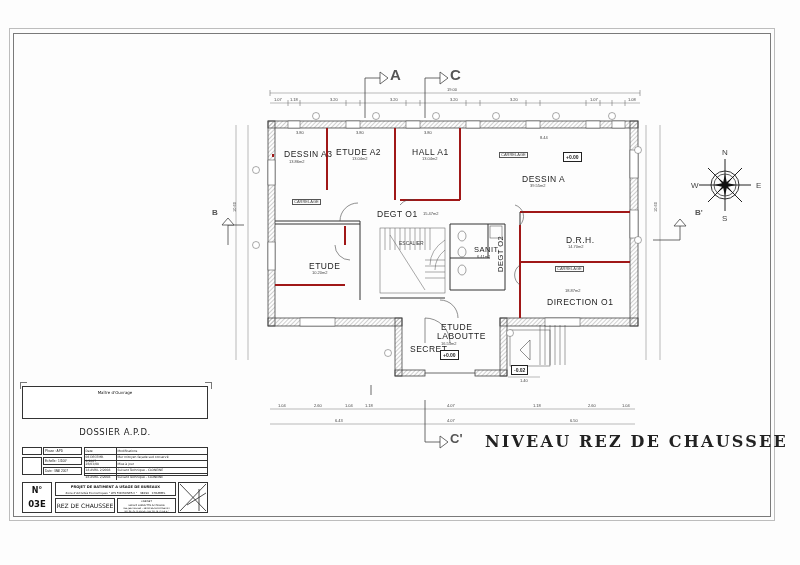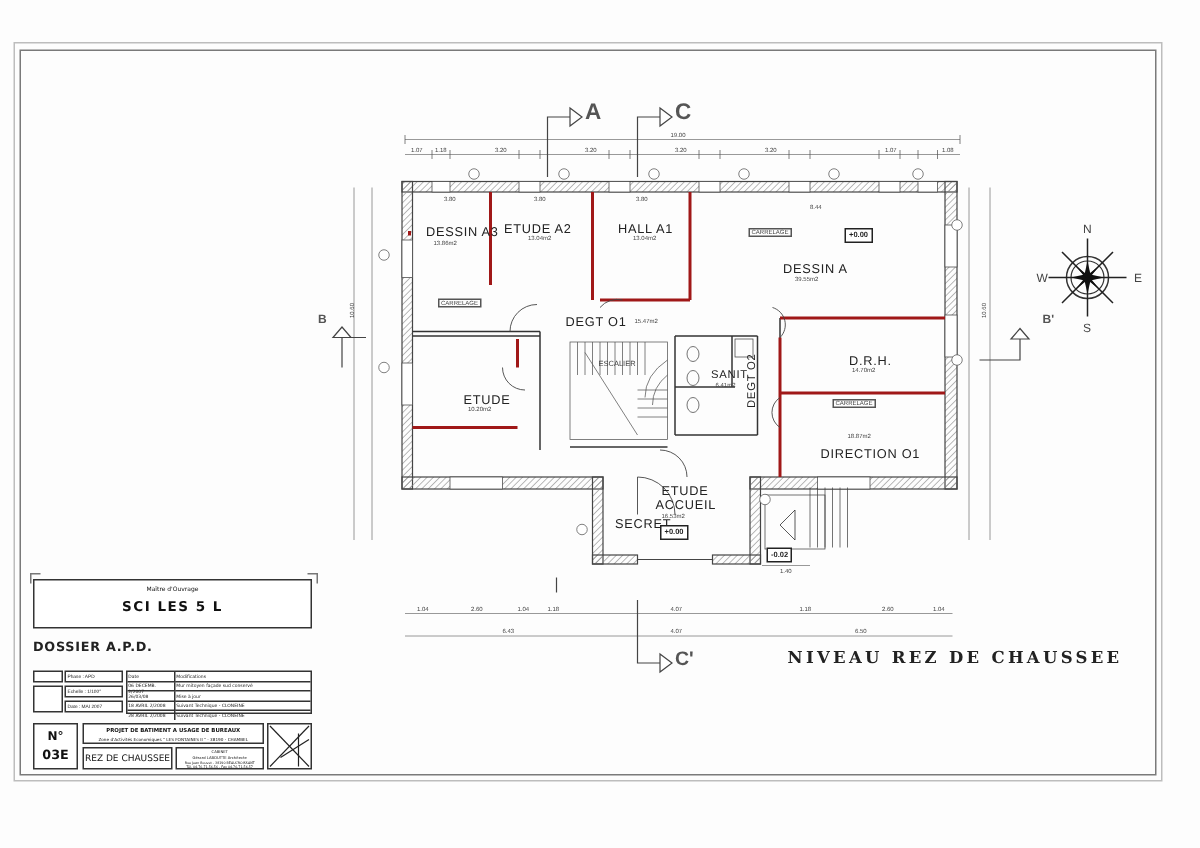--- a/index.html
+++ b/index.html
@@ -6,21 +6,21 @@
   body{width:800px;height:565px;position:relative;overflow:hidden;font-family:"Liberation Sans",sans-serif;color:#222;}
   .sheet-outer{position:absolute;left:9px;top:28px;width:766px;height:493px;border:1px solid #bdbdbd;box-sizing:border-box;}
   .sheet-inner{position:absolute;left:13px;top:33px;width:758px;height:484px;border:1.5px solid #7a7a7a;box-sizing:border-box;}
   svg.plan{position:absolute;left:0;top:0;}
   .lbl{position:absolute;white-space:nowrap;font-family:"Liberation Sans",sans-serif;color:#222;line-height:1;}
   .room{font-size:8.5px;letter-spacing:0.5px;}
   .area{font-size:4px;color:#444;}
   .sec{font-size:15px;font-weight:bold;color:#555;}
   .tiny{font-size:4px;color:#444;}
   .lvl{position:absolute;font-size:5px;border:0.8px solid #222;padding:1px 2px;background:#fff;font-weight:bold;}
-  .title-main{position:absolute;left:485px;top:432px;font-family:"DejaVu Serif",serif;font-size:11px;letter-spacing:2.2px;font-weight:bold;color:#222;margin-left:40px;}
+  .title-main{position:absolute;left:485px;top:432px;font-family:"DejaVu Serif",serif;font-size:16px;letter-spacing:2.2px;font-weight:bold;color:#222;}
   .cart{position:absolute;border:1px solid #333;box-sizing:border-box;background:#fff;}
   .cart .t{position:absolute;white-space:nowrap;font-family:"DejaVu Sans",sans-serif;color:#111;}
   .compass-l{position:absolute;font-size:8px;color:#444;}
   .tb-cell{position:absolute;border:1px solid #333;box-sizing:border-box;font-size:3.2px;padding:1px;overflow:hidden;background:#fff;}
 </style>
 </head>
 <body>
 
 <div class="sheet-outer"></div>
 <div class="sheet-inner"></div>
@@ -240,21 +240,21 @@
 <div class="lbl room" style="left:309px;top:262px;">ETUDE</div>
 <div class="lbl area" style="left:312px;top:271px;">10.20m2</div>
 <div class="lbl room" style="left:474px;top:246px;font-size:7.5px;">SANIT.</div>
 <div class="lbl area" style="left:477px;top:255px;">6.41m2</div>
 <div class="lbl room" style="left:497px;top:272px;transform:rotate(-90deg);transform-origin:left top;font-size:7.5px;">DEGT  O2</div>
 <div class="lbl room" style="left:566px;top:236px;">D.R.H.</div>
 <div class="lbl area" style="left:568px;top:245px;">14.70m2</div>
 <div class="lbl room" style="left:547px;top:298px;">DIRECTION  O1</div>
 <div class="lbl area" style="left:565px;top:289px;">18.87m2</div>
 <div class="lbl room" style="left:441px;top:323px;">ETUDE</div>
-<div class="lbl room" style="left:437px;top:332px;">ACCUEIL</div>
+<div class="lbl room" style="left:437px;top:332px;">LABOUTTE</div>
 <div class="lbl area" style="left:441px;top:342px;">16.53m2</div>
 <div class="lbl room" style="left:410px;top:345px;">SECRET.</div>
 
 <div class="lbl tiny" style="left:399px;top:241px;font-size:5px;">ESCALIER</div>
 <div class="lbl tiny" style="left:292px;top:199px;border:0.5px solid #555;padding:0 1px;">CARRELAGE</div>
 <div class="lbl tiny" style="left:499px;top:152px;border:0.5px solid #555;padding:0 1px;">CARRELAGE</div>
 <div class="lbl tiny" style="left:555px;top:266px;border:0.5px solid #555;padding:0 1px;">CARRELAGE</div>
 
 <div class="lvl" style="left:563px;top:152px;">+0.00</div>
 <div class="lvl" style="left:440px;top:350px;">+0.00</div>
@@ -290,23 +290,22 @@
 
 <div class="compass-l" style="left:722px;top:148px;">N</div>
 <div class="compass-l" style="left:722px;top:214px;">S</div>
 <div class="compass-l" style="left:756px;top:181px;">E</div>
 <div class="compass-l" style="left:691px;top:181px;">W</div>
 
 <div class="title-main">NIVEAU REZ DE CHAUSSEE</div>
 
 <div class="cart" style="left:22px;top:386px;width:186px;height:33px;">
   <div class="t" style="left:0;right:0;top:3px;text-align:center;font-size:4px;">Maître d'Ouvrage</div>
-  <div class="t" style="left:0;right:0;top:13px;text-align:center;font-size:9px;font-weight:bold;letter-spacing:1px;">SCI   LES  5  L</div>
-</div>
-<div class="lbl" style="left:22px;top:428px;width:186px;font-family:'DejaVu Sans',sans-serif;font-size:8.5px;font-weight:bold;letter-spacing:0.5px;">DOSSIER  A.P.D.</div>
+</div>
+<div class="lbl" style="left:22px;top:428px;width:186px;text-align:center;font-family:'DejaVu Sans',sans-serif;font-size:8.5px;font-weight:normal;letter-spacing:0.5px;">DOSSIER  A.P.D.</div>
 
 <div class="tb-cell" style="left:22px;top:447px;width:20px;height:8px;"></div>
 <div class="tb-cell" style="left:22px;top:457px;width:20px;height:18px;"></div>
 <div class="tb-cell" style="left:43px;top:447px;width:39px;height:8px;">Phase : APD</div>
 <div class="tb-cell" style="left:43px;top:457px;width:39px;height:8px;">Echelle : 1/100°</div>
 <div class="tb-cell" style="left:43px;top:467px;width:39px;height:8px;">Date : MAI 2007</div>
 <div style="position:absolute;left:84px;top:447px;width:124px;height:29px;border:1px solid #333;box-sizing:border-box;background:#fff;">
   <div style="display:grid;grid-template-columns:32px 1fr;font-size:3px;font-family:'DejaVu Sans',sans-serif;">
     <div style="border-bottom:0.5px solid #333;border-right:0.5px solid #333;padding:0.5px;height:4.5px;">Date</div>
     <div style="border-bottom:0.5px solid #333;padding:0.5px;height:4.5px;">Modifications</div>

